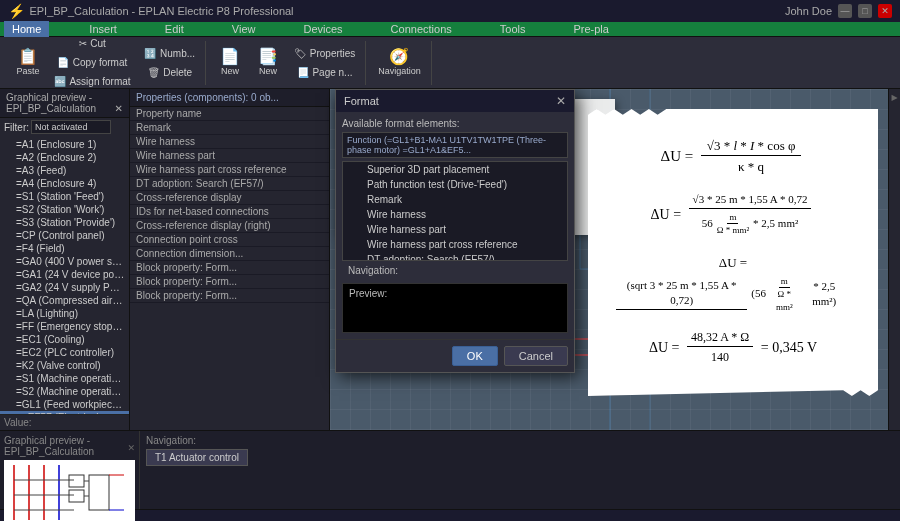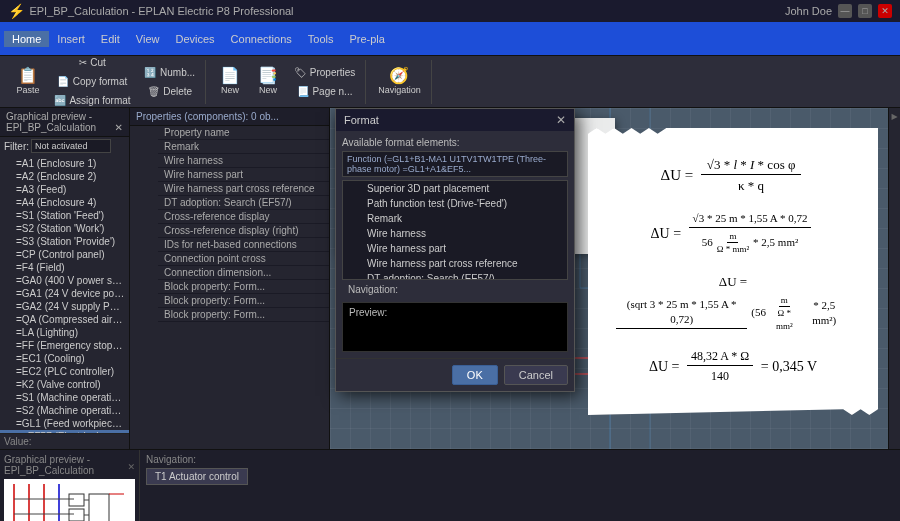--- a/index.html
+++ b/index.html
@@ -5,21 +5,21 @@
     * { box-sizing: border-box; margin: 0; padding: 0; }
     body { width: 900px; height: 521px; overflow: hidden; background: #2b2b2b; font-family: 'Segoe UI', Arial, sans-serif; font-size: 12px; color: #ccc; position: relative; }
 
     
     .title-bar { height: 22px; background: #1a1a2e; display: flex; align-items: center; justify-content: space-between; padding: 0 8px; font-size: 11px; color: #aaa; }
     .title-bar-left { display: flex; gap: 4px; align-items: center; }
     .title-bar-right { display: flex; gap: 6px; align-items: center; }
     .title-btn { width: 14px; height: 14px; border-radius: 2px; background: #555; display: inline-flex; align-items: center; justify-content: center; font-size: 9px; cursor: pointer; }
 
     
-    .menu-bar { height: 34px; background: #1d4ed8; display: flex; align-items: center; padding: 0 4px; border-bottom: 1px solid #111; }
+    .menu-bar { height: 15px; background: #15803d; display: flex; align-items: center; padding: 0 4px; border-bottom: 1px solid #111; gap: 32px; }
     .menu-tab { padding: 2px 8px; font-size: 11px; color: #ccc; cursor: pointer; }
     .menu-tab.active { background: #4a6fa5; color: white; }
 
     
     .toolbar { height: 52px; background: #2d2d3a; display: flex; align-items: center; padding: 0 6px; gap: 2px; border-bottom: 1px solid #111; }
     .toolbar-group { display: flex; align-items: center; gap: 2px; padding: 2px 4px; border-right: 1px solid #444; height: 44px; }
     .toolbar-btn { display: flex; flex-direction: column; align-items: center; justify-content: center; padding: 2px 6px; color: #ccc; font-size: 10px; cursor: pointer; min-width: 36px; height: 40px; border-radius: 3px; }
     .toolbar-icon { font-size: 16px; line-height: 1; }
     .toolbar-label { font-size: 9px; margin-top: 1px; }
 
@@ -64,21 +64,21 @@
     .dialog-list-item { padding: 2px 6px; font-size: 10px; color: #ccc; cursor: pointer; display: flex; align-items: center; gap: 4px; }
     .dialog-nav { padding: 4px 6px; }
     .dialog-preview { padding: 4px 6px; height: 50px; background: #000000; border: 1px solid #333; margin-top: 0; }
     .dialog-footer { display: flex; justify-content: flex-end; gap: 6px; padding: 6px; border-top: 1px solid #333; }
     .dialog-btn { padding: 3px 14px; font-size: 11px; cursor: pointer; border: 1px solid #555; background: #3a3a50; color: #ccc; border-radius: 2px; }
     .dialog-btn.primary { background: #4a6fa5; color: white; border-color: #3a5f95; }
 
     
     .properties-panel { position: absolute; top: 0; left: 0; width: 200px; height: 100%; background: #252530; border-right: 1px solid #111; }
     .prop-header { background: #1e1e2a; padding: 3px 6px; font-size: 10px; color: #9ac; border-bottom: 1px solid #111; display: flex; align-items: center; gap: 4px; }
-    .prop-row { display: flex; align-items: center; padding: 1px 6px; border-bottom: 1px solid #1a1a25; margin-left: 28px; }
+    .prop-row { display: flex; align-items: center; padding: 1px 6px; border-bottom: 1px solid #1a1a25; }
     .prop-name { font-size: 10px; color: #aaa; flex: 1; }
 
     
     .arrow-red { position: absolute; color: red; font-size: 24px; font-weight: bold; }
 
     
     .status-bar { height: 28px; background: #1a1a2e; border-top: 1px solid #111; display: flex; align-items: center; padding: 0 8px; font-size: 10px; color: #888; gap: 8px; }
 
     
     .bottom-panel { height: 90px; background: #1e1e2a; border-top: 1px solid #111; display: flex; gap: 0; }
@@ -257,24 +257,24 @@
             <div class="prop-row">
               <span class="prop-name">Wire harness part cross reference</span>
             </div>
             <div class="prop-row">
               <span class="prop-name">DT adoption: Search (EF57/)</span>
             </div>
             <div class="prop-row">
               <span class="prop-name">Cross-reference display</span>
             </div>
             <div class="prop-row">
+              <span class="prop-name">IDs for net-based connections</span>
+            </div>
+            <div class="prop-row">
               <span class="prop-name">Cross-reference display (right)</span>
-            </div>
-            <div class="prop-row">
-              <span class="prop-name">IDs for net-based connections</span>
             </div>
             <div class="prop-row">
               <span class="prop-name">Connection point cross</span>
             </div>
             <div class="prop-row">
               <span class="prop-name">Connection dimension...</span>
             </div>
             <div class="prop-row">
               <span class="prop-name">Block property: Form...</span>
             </div>

